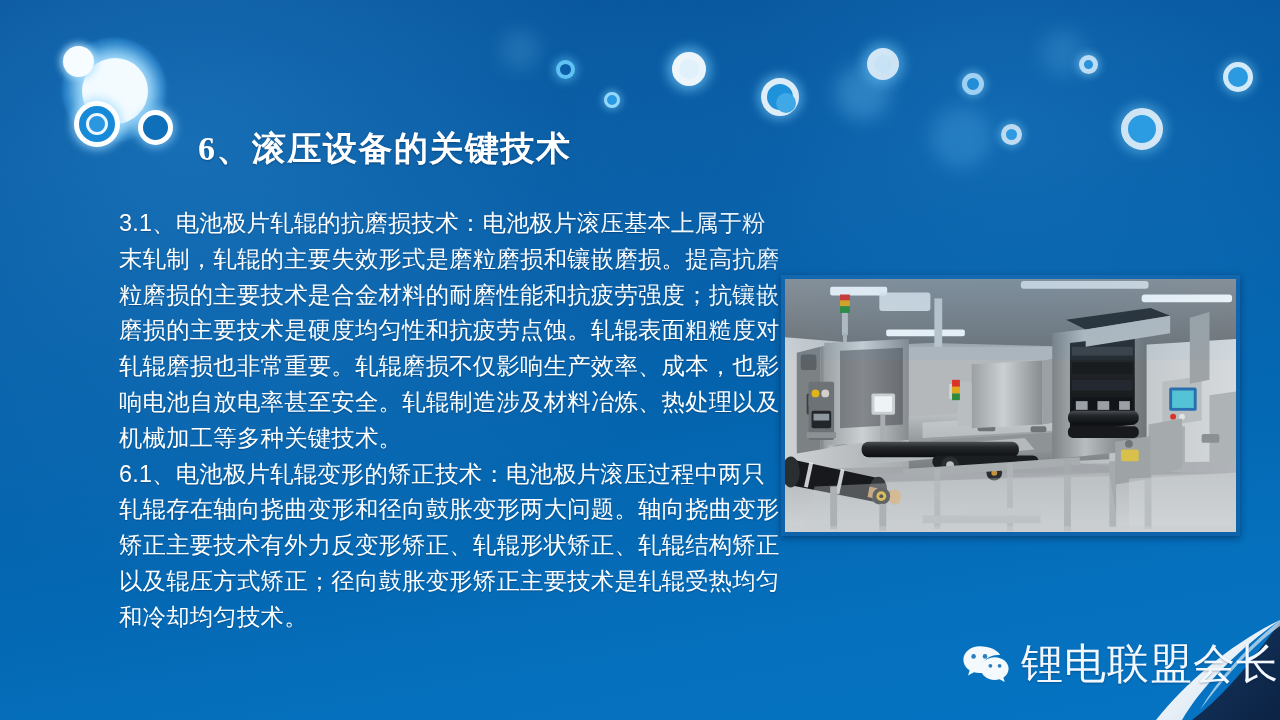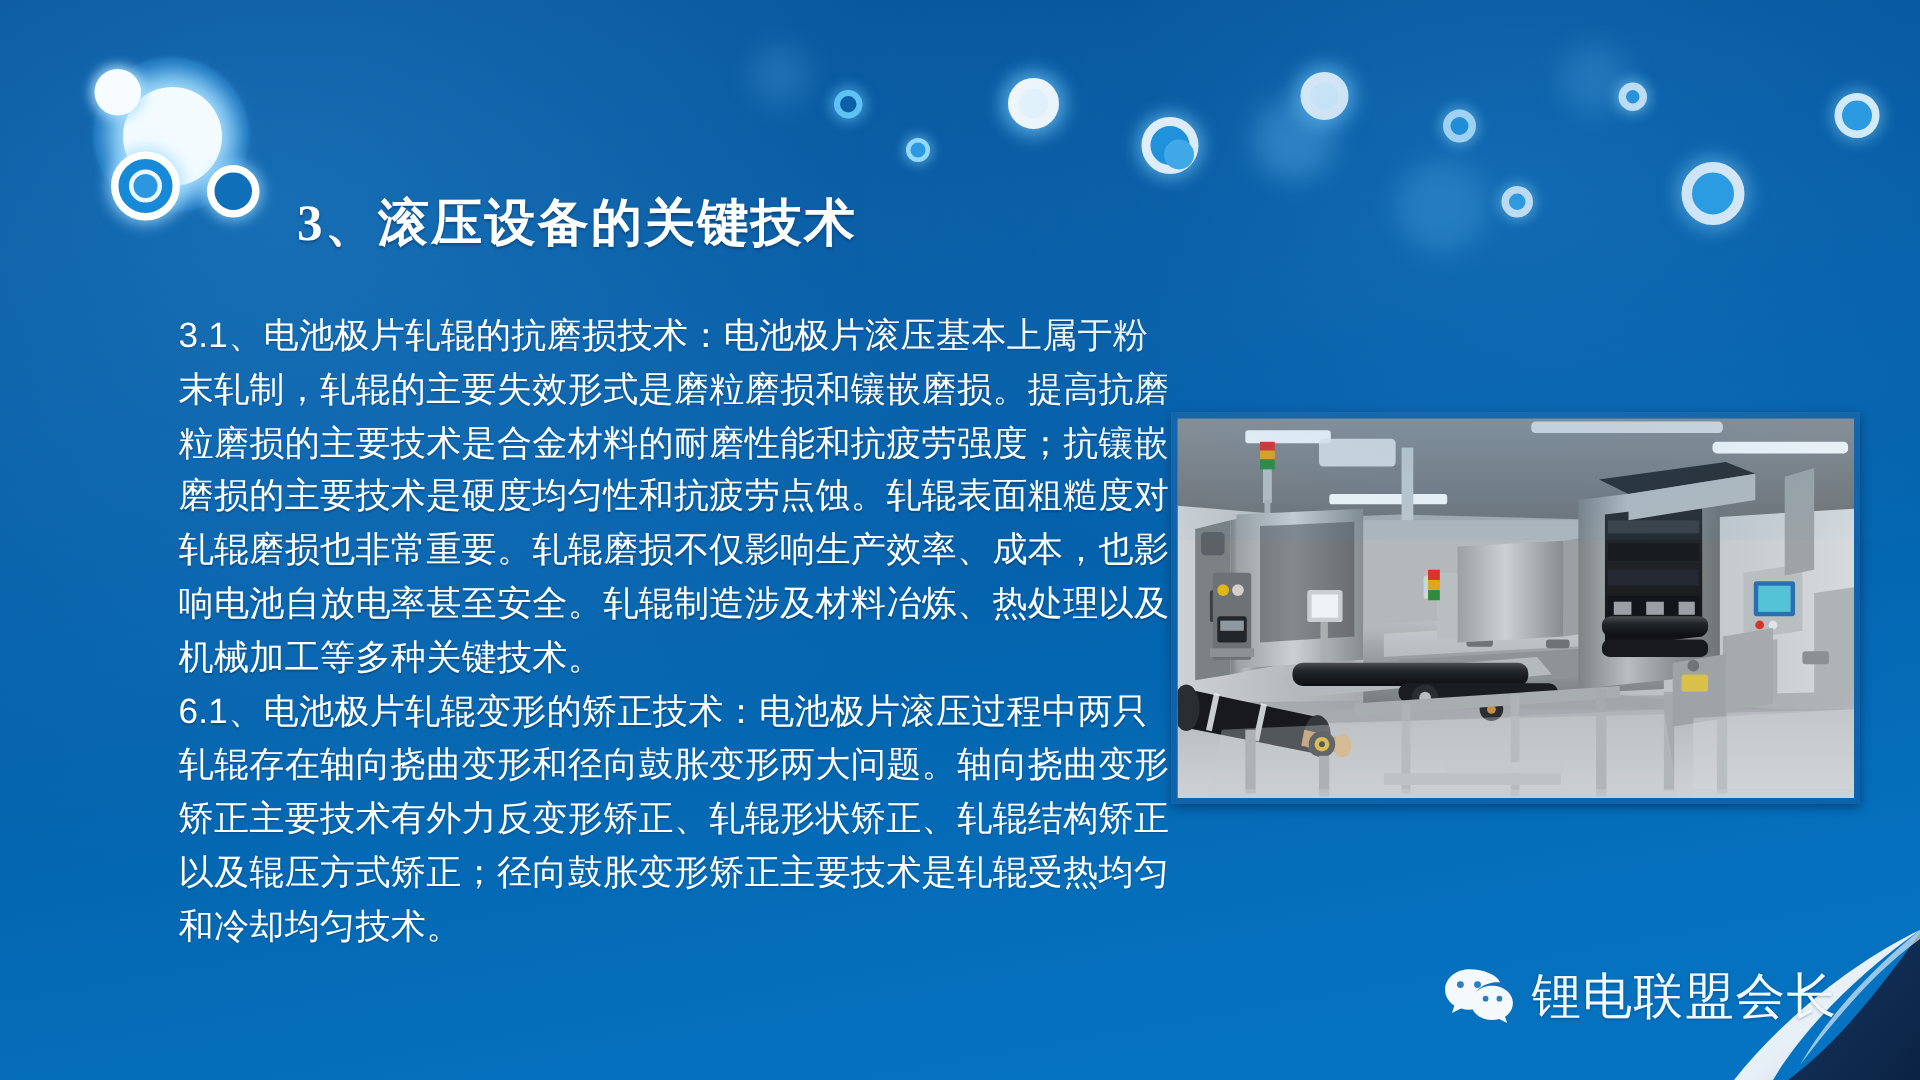--- a/index.html
+++ b/index.html
@@ -142,21 +142,21 @@
   #watermark{
     position:absolute;
     left:962px; top:636px;
     display:flex; align-items:center; gap:11px;
     height:56px;
   }
   #wechat-icon{ width:48px; height:40px; flex:0 0 auto; }
   #wechat-icon svg{ display:block; width:48px; height:40px; }
   #wm-text{
     font-family:"Liberation Sans","DejaVu Sans",sans-serif;
-    font-size:33px;
+    font-size:42px;
     color:#f2f8fe;
     letter-spacing:1px;
     white-space:nowrap;
     text-shadow:0 1px 2px rgba(0,20,50,.30);
   }
 </style>
 </head>
 <body>
 
 <div id="slide">
@@ -180,21 +180,21 @@
     <div class="bub b4"></div>
     <div class="bub b4-in"></div>
     <div class="bub b5"></div>
     <div class="bub b6"></div>
     <div class="bub b7"></div>
     <div class="bub b8"></div>
     <div class="bub b9"></div>
     <div class="bub b10"></div>
   </div>
 
-  <div id="title">3、滚压设备的关键技术</div>
+  <div id="title">6、滚压设备的关键技术</div>
 
   <div id="body-text">
     <p>3.1、电池极片轧辊的抗磨损技术：电池极片滚压基本上属于粉末轧制，轧辊的主要失效形式是磨粒磨损和镶嵌磨损。提高抗磨粒磨损的主要技术是合金材料的耐磨性能和抗疲劳强度；抗镶嵌磨损的主要技术是硬度均匀性和抗疲劳点蚀。轧辊表面粗糙度对轧辊磨损也非常重要。轧辊磨损不仅影响生产效率、成本，也影响电池自放电率甚至安全。轧辊制造涉及材料冶炼、热处理以及机械加工等多种关键技术。</p>
     <p>6.1、电池极片轧辊变形的矫正技术：电池极片滚压过程中两只轧辊存在轴向挠曲变形和径向鼓胀变形两大问题。轴向挠曲变形矫正主要技术有外力反变形矫正、轧辊形状矫正、轧辊结构矫正以及辊压方式矫正；径向鼓胀变形矫正主要技术是轧辊受热均匀和冷却均匀技术。</p>
   </div>
 
   <div id="photo-frame">
     <svg viewBox="0 0 459 261" preserveAspectRatio="none" aria-hidden="true">
       <defs>
         <linearGradient id="ceil" x1="0" y1="0" x2="0" y2="1">

